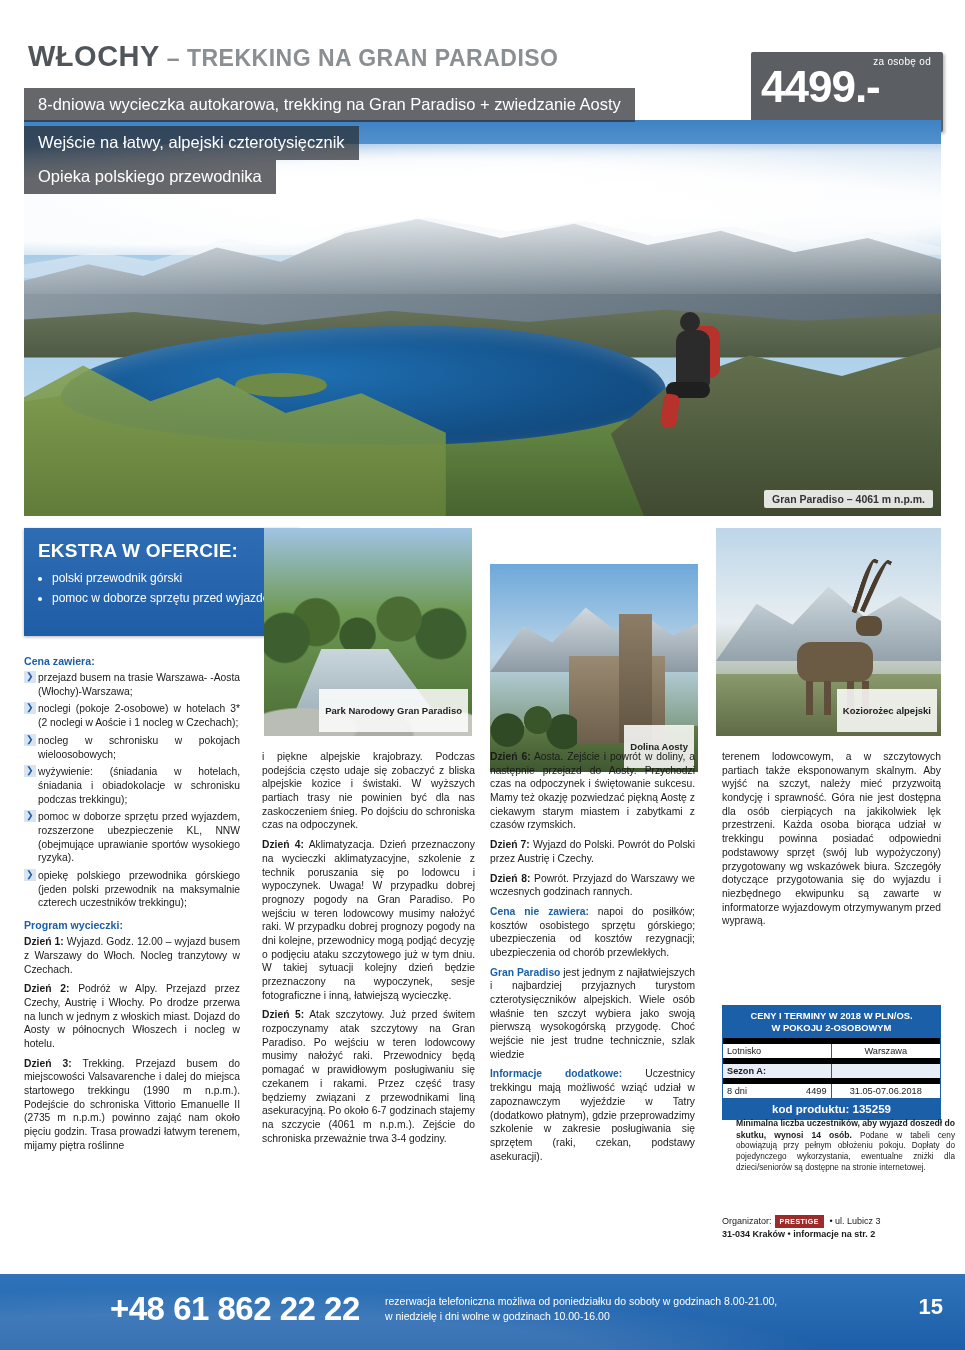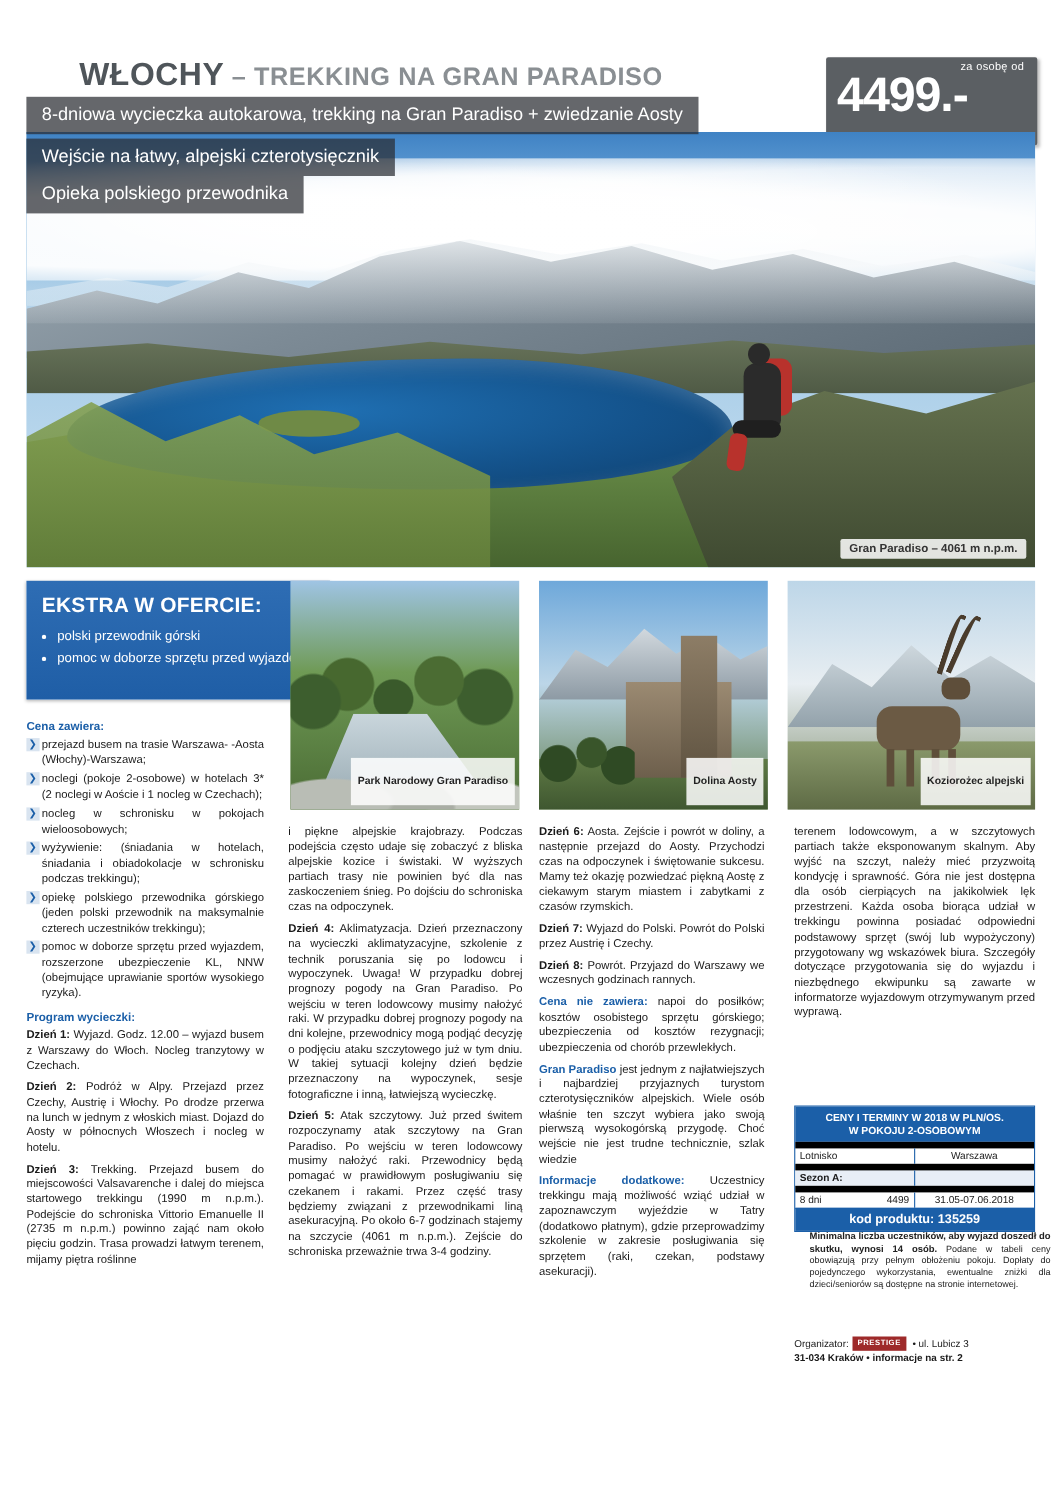--- a/index.html
+++ b/index.html
@@ -12,24 +12,23 @@
     position: relative;
     overflow: hidden;
   }
   .page { position:relative; width:965px; height:1350px; }
 
   
   .header {
     position:absolute; left:0; top:0; width:965px; height:120px;
   }
   .title {
-    position:absolute; left:28px; top:52px;
+    position:absolute; left:28px; top:40px;
     font-size:29px; font-weight:bold; letter-spacing:0.5px;
     color:#8a8f93;
-    margin-left:44px;
   }
   .title .strong { color:#4f555a; }
   .title .sub { color:#8a8f93; font-size:23px; font-weight:bold; }
 
   
   .price-badge {
     position:absolute; right:22px; top:36px;
     width:192px; height:80px;
     background:#5b5f63;
     color:#fff;
@@ -188,21 +187,21 @@
   }
   .t1 .rocks {
     position:absolute; left:0; bottom:0; width:100%; height:34%;
     background:
       radial-gradient(ellipse at 18% 90%, #b9bdb5 0 22%, transparent 24%),
       radial-gradient(ellipse at 52% 98%, #a9ada4 0 26%, transparent 28%),
       radial-gradient(ellipse at 82% 88%, #c2c6bd 0 20%, transparent 22%);
   }
 
   .t2 { left:490px; width:208px;
-    background:linear-gradient(180deg,#6ea8da 0%, #bcd6e8 45%, #5d7a48 100%); }
+    background:linear-gradient(180deg,#6ea8da 0%, #bcd6e8 45%, #5d7a48 100%);margin-top:36px; }
   .t2 .peak {
     position:absolute; left:0; top:10%; width:100%; height:42%;
     background:linear-gradient(180deg,#e9eef2 0%, #8d9aa4 100%);
     clip-path: polygon(0% 100%, 16% 48%, 30% 66%, 46% 26%, 60% 52%, 74% 34%, 88% 58%, 100% 44%, 100% 100%);
   }
   .t2 .castle {
     position:absolute; right:16%; bottom:14%; width:46%; height:42%;
     background:linear-gradient(180deg,#9b8a72 0%, #6d5f4c 100%);
   }
   .t2 .tower {
@@ -407,22 +406,22 @@
     <div class="cap">Koziorożec alpejski</div>
   </div>
 
   <div class="col c1">
     <div class="heading-blue">Cena zawiera:</div>
     <ul class="arrow">
       <li>przejazd busem na trasie Warszawa- -Aosta (Włochy)-Warszawa;</li>
       <li>noclegi (pokoje 2-osobowe) w hotelach 3* (2 noclegi w Aoście i 1 nocleg w Czechach);</li>
       <li>nocleg w schronisku w pokojach wieloosobowych;</li>
       <li>wyżywienie: (śniadania w hotelach, śniadania i obiadokolacje w schronisku podczas trekkingu);</li>
+      <li>pomoc w doborze sprzętu przed wyjazdem, rozszerzone ubezpieczenie KL, NNW (obejmujące uprawianie sportów wysokiego ryzyka).</li>
       <li>opiekę polskiego przewodnika górskiego (jeden polski przewodnik na maksymalnie czterech uczestników trekkingu);</li>
-      <li>pomoc w doborze sprzętu przed wyjazdem, rozszerzone ubezpieczenie KL, NNW (obejmujące uprawianie sportów wysokiego ryzyka).</li>
     </ul>
     <div class="heading-blue">Program wycieczki:</div>
     <p class="para"><b>Dzień 1:</b><span> Wyjazd. Godz. 12.00 – wyjazd busem z Warszawy do Włoch. Nocleg tranzytowy w Czechach.</span></p>
     <p class="para"><b>Dzień 2:</b><span> Podróż w Alpy. Przejazd przez Czechy, Austrię i Włochy. Po drodze przerwa na lunch w jednym z włoskich miast. Dojazd do Aosty w północnych Włoszech i nocleg w hotelu.</span></p>
     <p class="para"><b>Dzień 3:</b><span> Trekking. Przejazd busem do miejscowości Valsavarenche i dalej do miejsca startowego trekkingu (1990 m n.p.m.). Podejście do schroniska Vittorio Emanuelle II (2735 m n.p.m.) powinno zająć nam około pięciu godzin. Trasa prowadzi łatwym terenem, mijamy piętra roślinne</span></p>
   </div>
 
   <div class="col c2">
     <p class="para">i piękne alpejskie krajobrazy. Podczas podejścia często udaje się zobaczyć z bliska alpejskie kozice i świstaki. W wyższych partiach trasy nie powinien być dla nas zaskoczeniem śnieg. Po dojściu do schroniska czas na odpoczynek.</p>
     <p class="para"><b>Dzień 4:</b><span> Aklimatyzacja. Dzień przeznaczony na wycieczki aklimatyzacyjne, szkolenie z technik poruszania się po lodowcu i wypoczynek. Uwaga! W przypadku dobrej prognozy pogody na Gran Paradiso. Po wejściu w teren lodowcowy musimy nałożyć raki. W przypadku dobrej prognozy pogody na dni kolejne, przewodnicy mogą podjąć decyzję o podjęciu ataku szczytowego już w tym dniu. W takiej sytuacji kolejny dzień będzie przeznaczony na wypoczynek, sesje fotograficzne i inną, łatwiejszą wycieczkę.</span></p>
@@ -467,14 +466,23 @@
 
   <div class="pt-note">
     <b>Minimalna liczba uczestników, aby wyjazd doszedł do skutku, wynosi 14 osób.</b><span> Podane w tabeli ceny obowiązują przy pełnym obłożeniu pokoju. Dopłaty do pojedynczego wykorzystania, ewentualne zniżki dla dzieci/seniorów są dostępne na stronie internetowej.</span>
   </div>
 
   <div class="organizer">
     <span>Organizator:</span><span class="logo">PRESTIGE</span><span> • ul. Lubicz 3</span>
     <div class="addr">31-034 Kraków • informacje na str.  2</div>
   </div>
 
+  <div class="footer">
+    <div class="footer-wave"></div>
+    <div class="phone">+48 61 862 22 22</div>
+    <div class="note">
+      <div>rezerwacja telefoniczna możliwa od poniedziałku do soboty w godzinach 8.00-21.00,</div>
+      <div>w niedzielę i dni wolne w godzinach 10.00-16.00</div>
+    </div>
+    <div class="pageno">15</div>
+  </div>
 
 </div>
 
 </body></html>

